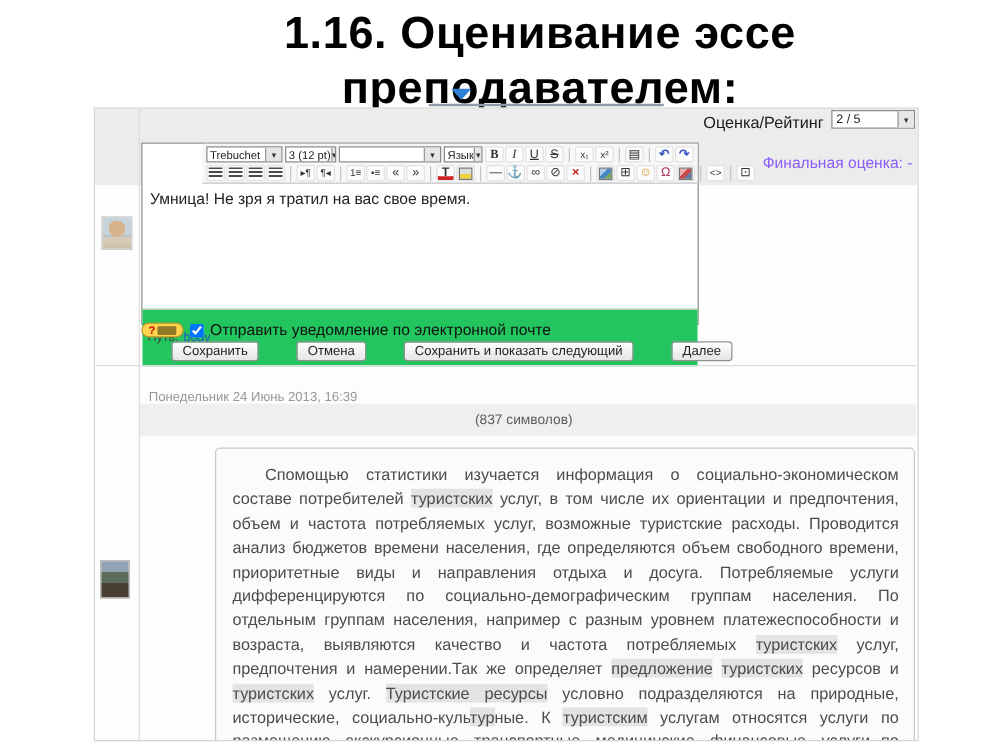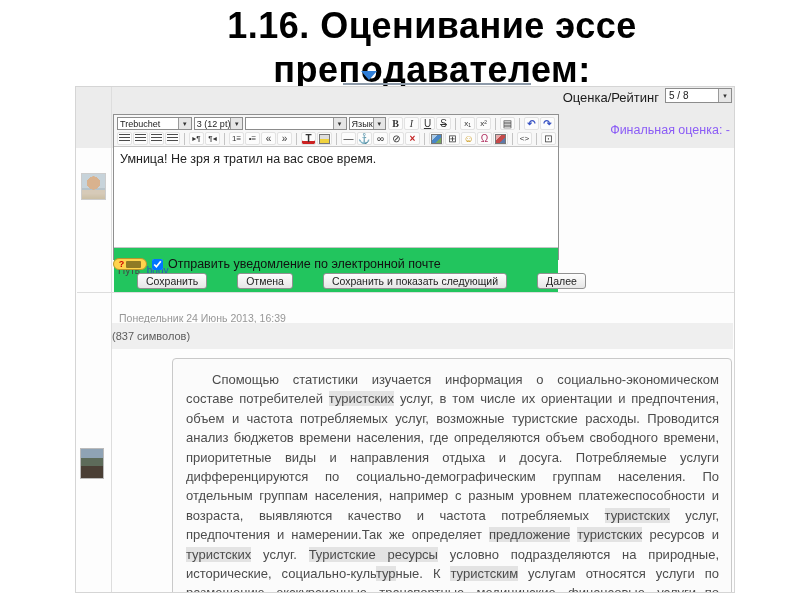--- a/index.html
+++ b/index.html
@@ -25,21 +25,21 @@
   .grade-select{position:absolute;right:2px;top:1px;width:67px;height:15px;background:#fff;
                 border:1px solid #8c8c8c;box-sizing:border-box;display:flex;align-items:center;
                 font-size:10px;padding-left:3px;color:#222;}
   .selarrow{margin-left:auto;width:12px;height:100%;background:#e6e6e6;border-left:1px solid #9a9a9a;
             display:flex;align-items:center;justify-content:center;font-size:7px;color:#333;}
   .final-label{position:absolute;right:4px;top:36px;font-size:12.5px;color:#8b5cf6;}
 
   
   .editor{position:absolute;left:37px;top:27px;width:446px;height:146px;background:#fff;
           border:1px solid #8f8f8f;box-sizing:border-box;}
-  .toolbar{height:32px;background:#f7f7f7;border-bottom:1px solid #c5c5c5;padding:1px 3px;box-sizing:border-box;}
+  .toolbar{height:32px;background:#f7f7f7;border-bottom:1px solid #c5c5c5;padding:1px 3px;box-sizing:border-box;margin-left:48px;}
   .trow{height:15px;display:flex;align-items:center;gap:2px;}
   .tsel{height:13px;border:1px solid #8c8c8c;background:#fff;font-size:9px;display:flex;
         align-items:center;padding-left:2px;box-sizing:border-box;color:#222;overflow:hidden;white-space:nowrap;}
   .tbtn{display:inline-flex;align-items:center;justify-content:center;min-width:15px;height:13px;
         font-size:10px;line-height:1;color:#333;border:1px solid #e2e2e2;background:#fcfcfc;
         border-radius:2px;box-sizing:border-box;cursor:default;}
   .tsep{width:1px;height:12px;background:#c4c4c4;margin:0 3px;}
   .g-b{font-weight:bold;font-family:"Liberation Serif",serif;}
   .g-i{font-style:italic;font-family:"Liberation Serif",serif;}
   .g-u{text-decoration:underline;}
@@ -73,21 +73,21 @@
   .btn-row{position:absolute;left:37px;top:186px;display:flex;gap:6px;}
   .mbtn{height:16px;padding:0 8px;font-size:10.5px;border:1px solid #919191;border-radius:3px;
         background:linear-gradient(#fefefe,#e6e6e6);color:#222;font-family:inherit;line-height:14px;margin-left:24px;}
 
   .divider{position:absolute;left:1px;top:205px;width:657px;height:1px;background:#ddd;}
 
   
   .author-name{position:absolute;left:43px;top:209px;font-size:13px;color:#3d3d3d;}
   .author-date{position:absolute;left:43px;top:225px;font-size:10.5px;color:#979797;}
   .count-band{position:absolute;left:36px;top:236px;right:1px;height:26px;background:#efefef;
-              display:flex;align-items:center;justify-content:flex-start;padding-right:7px;box-sizing:border-box;}
+              display:flex;align-items:center;justify-content:center;padding-right:7px;box-sizing:border-box;}
   .char-count{font-size:11px;color:#5d5d5d;}
   .essay-box{position:absolute;left:96px;top:271px;width:560px;height:245px;background:#fbfbfb;
              border:1px solid #c9c9c9;border-radius:4px;box-sizing:border-box;
              padding:11px 12px 0 13px;}
   .essay-text{font-size:13px;line-height:19.4px;color:#4c4c4c;text-align:justify;text-indent:26px;}
   .essay-text .hl{background:#e3e3e3;}
 
   
   .avatar{position:absolute;box-sizing:border-box;}
   .avatar-teacher{left:5px;top:86px;width:25px;height:27px;border:1px solid #ccc;
@@ -107,21 +107,21 @@
   </div>
   <div class="title-underline"></div>
   <div class="title-arrow"></div>
 
   <div class="shot">
     <div class="band-top"></div>
     <div class="vline"></div>
 
     <span class="grade-label">Оценка/Рейтинг</span>
     <div class="grade-select">
-      <span>5 / 8</span>
+      <span>2 / 5</span>
       <span class="selarrow">▾</span>
     </div>
     <span class="final-label">Финальная оценка: -</span>
 
     <div class="avatar avatar-teacher"></div>
     <div class="avatar avatar-student"></div>
 
     <div class="editor">
       <div class="toolbar">
         <div class="trow">

